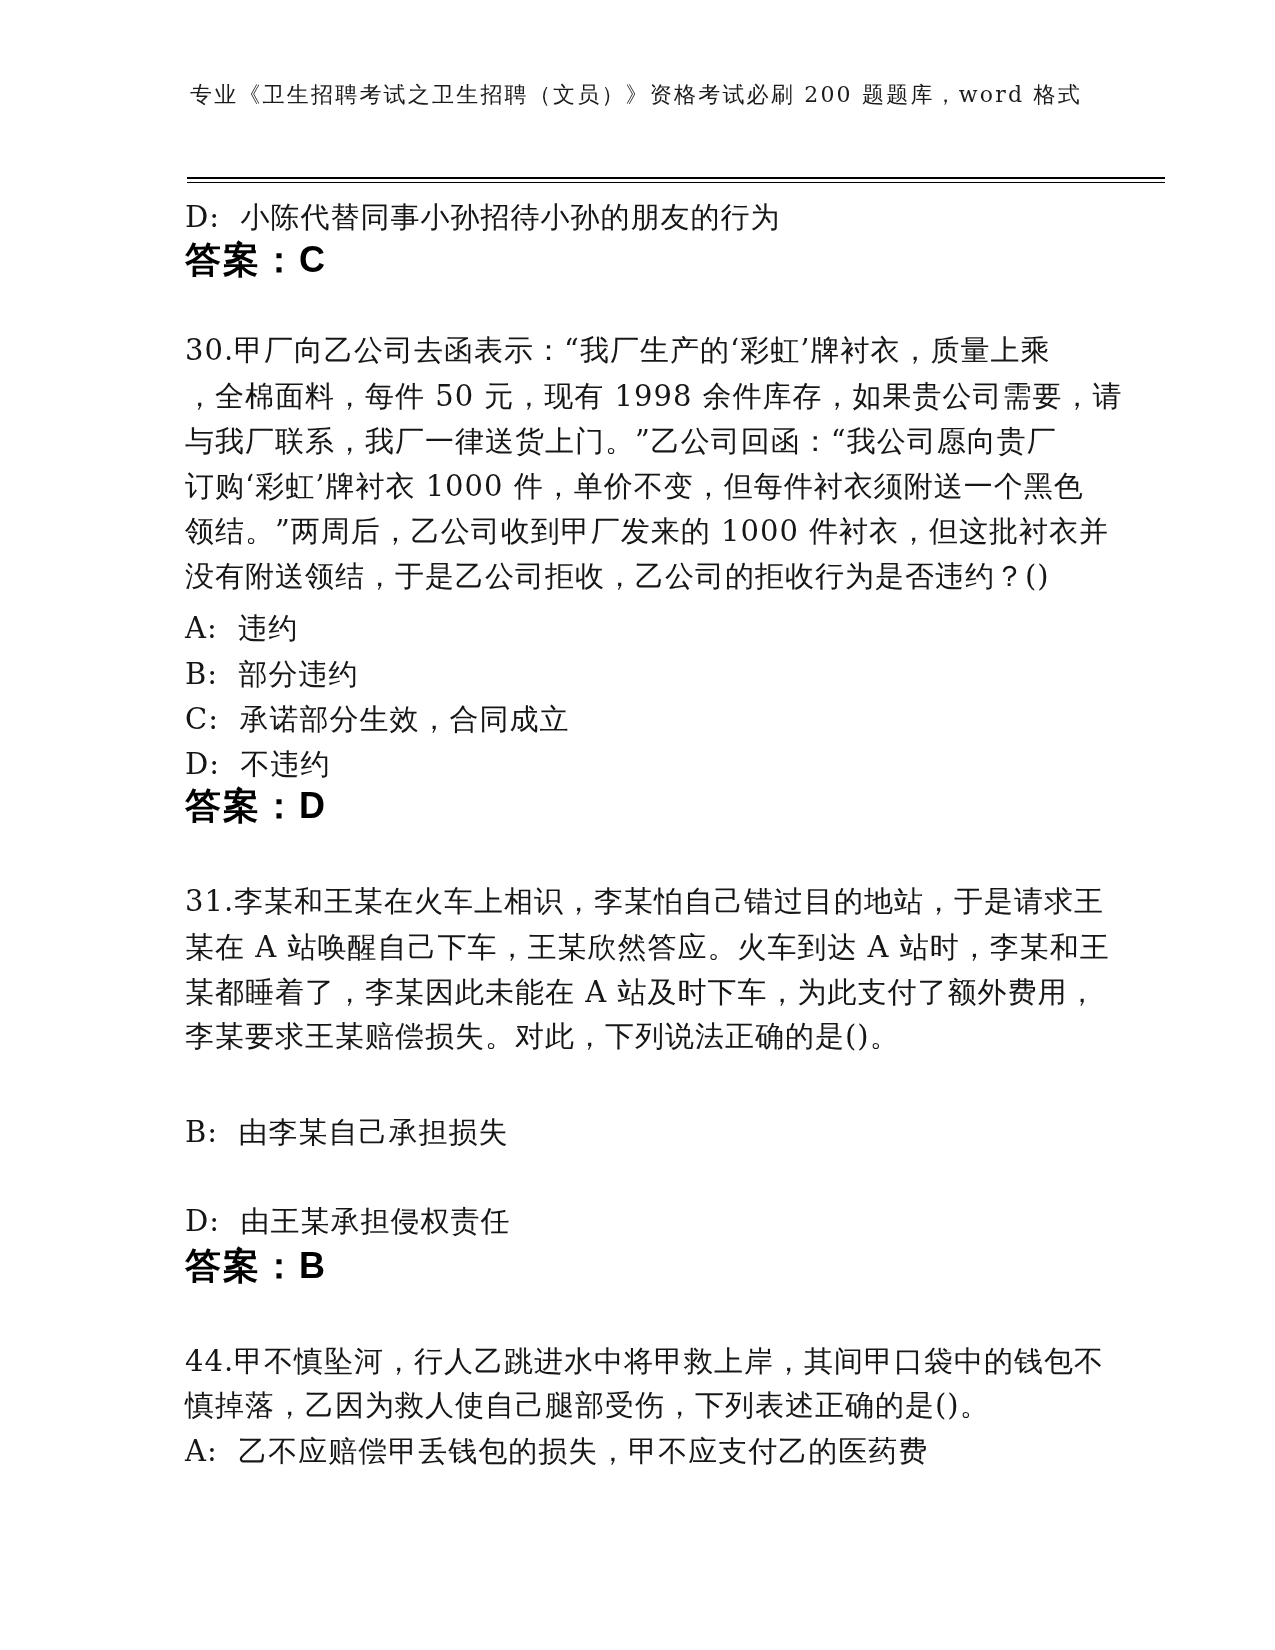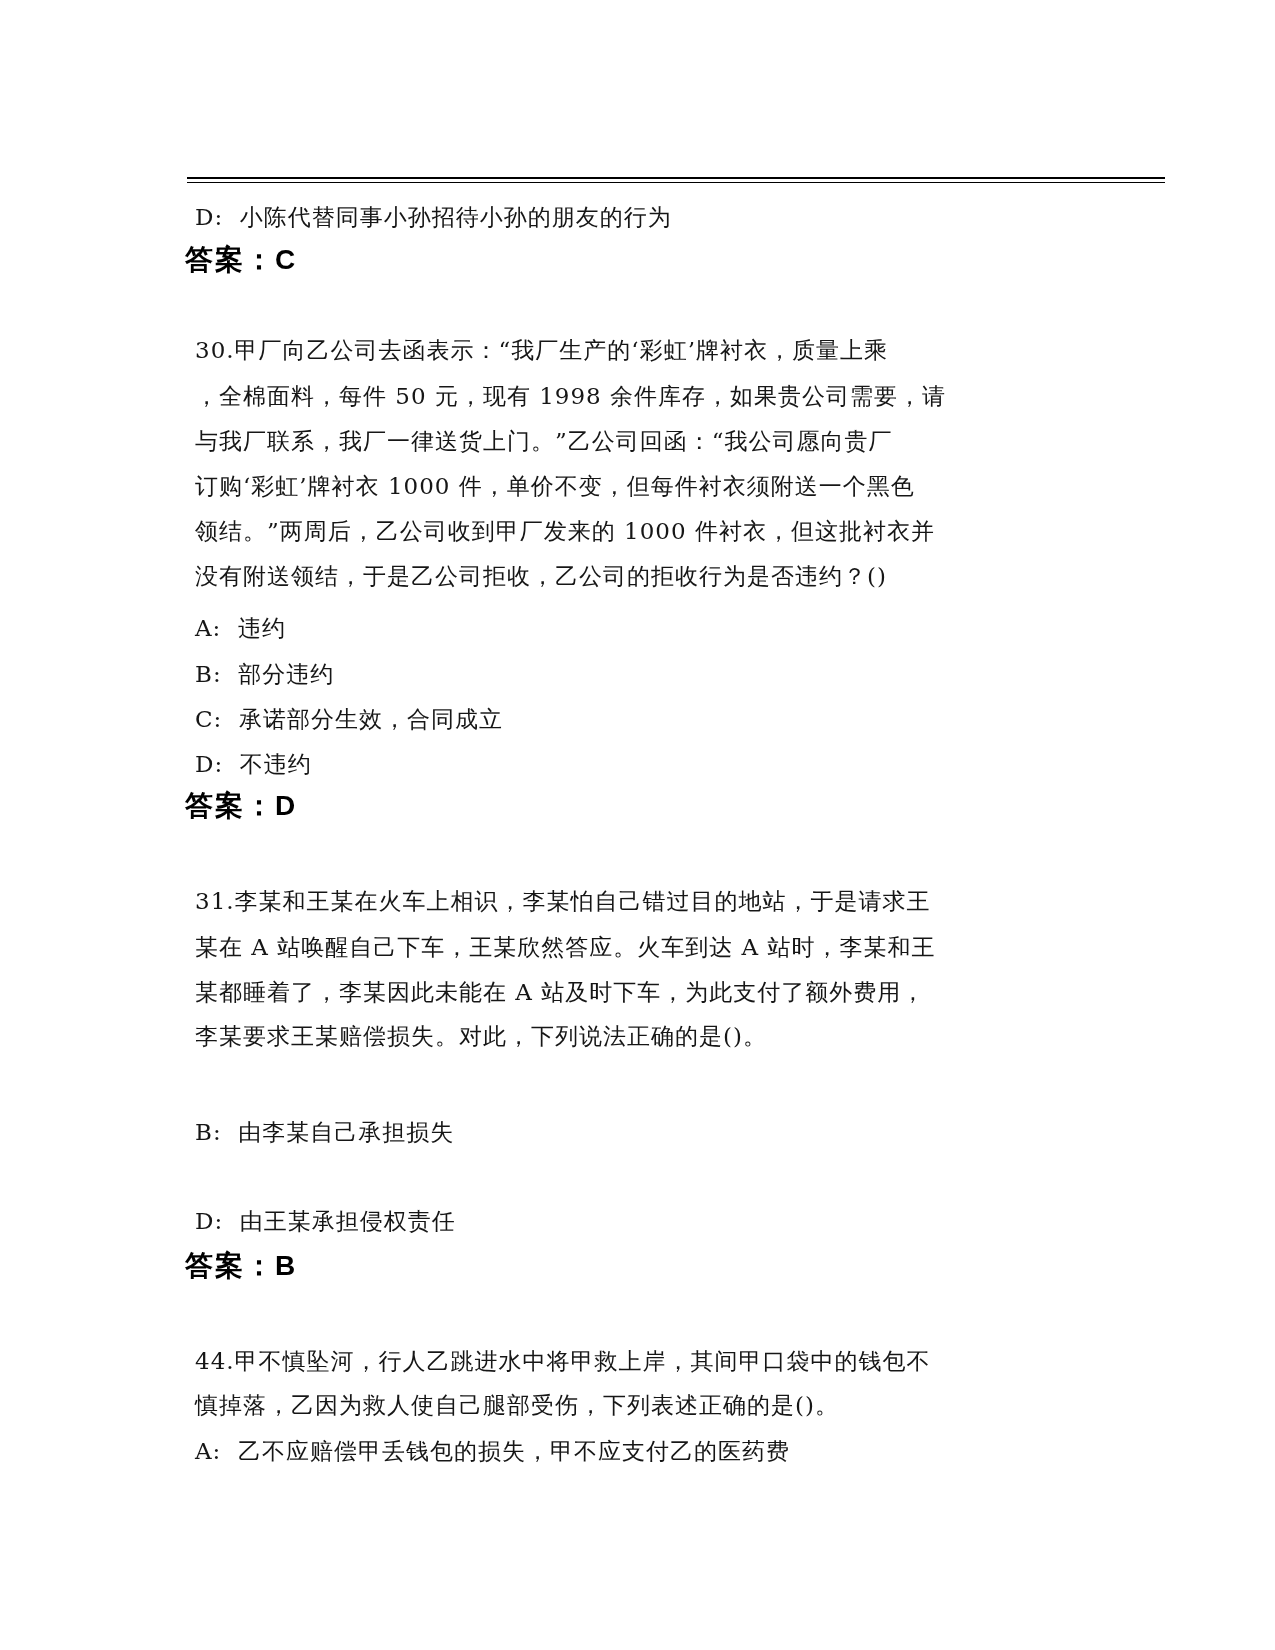--- a/index.html
+++ b/index.html
@@ -24,45 +24,46 @@
   .rule{
     position:absolute;
     left:187px;
     width:978px;
     height:3px;
     border-top:2px solid #000000;
     border-bottom:1px solid #000000;
   }
   .bline{
     position:absolute;
-    left:195px;
+    left:185px;
     font-family:"DejaVu Serif","Liberation Serif",serif;
-    font-size:23px;
+    font-size:29px;
     line-height:34px;
     letter-spacing:1px;
     white-space:pre;
     color:#161616;
   }
   .aline{
     position:absolute;
     left:185px;
     font-family:"Liberation Sans","DejaVu Sans",sans-serif;
     font-weight:bold;
-    font-size:28px;
+    font-size:36px;
     line-height:34px;
     letter-spacing:2px;
     white-space:pre;
     color:#000000;
   }
 </style>
 </head>
 <body>
 
 <div class="page">
 
+  <div class="hline" style="top:82px">专业《卫生招聘考试之卫生招聘（文员）》资格考试必刷 200 题题库，word 格式</div>
   <div class="rule" style="top:177px"></div>
 
   <div class="bline" style="top:200px">D:  小陈代替同事小孙招待小孙的朋友的行为</div>
   <div class="aline" style="top:243px">答案：C</div>
 
   <div class="bline" style="top:333px">30.甲厂向乙公司去函表示：“我厂生产的‘彩虹’牌衬衣，质量上乘</div>
   <div class="bline" style="top:379px">，全棉面料，每件 50 元，现有 1998 余件库存，如果贵公司需要，请</div>
   <div class="bline" style="top:424px">与我厂联系，我厂一律送货上门。”乙公司回函：“我公司愿向贵厂</div>
   <div class="bline" style="top:469px">订购‘彩虹’牌衬衣 1000 件，单价不变，但每件衬衣须附送一个黑色</div>
   <div class="bline" style="top:514px">领结。”两周后，乙公司收到甲厂发来的 1000 件衬衣，但这批衬衣并</div>

